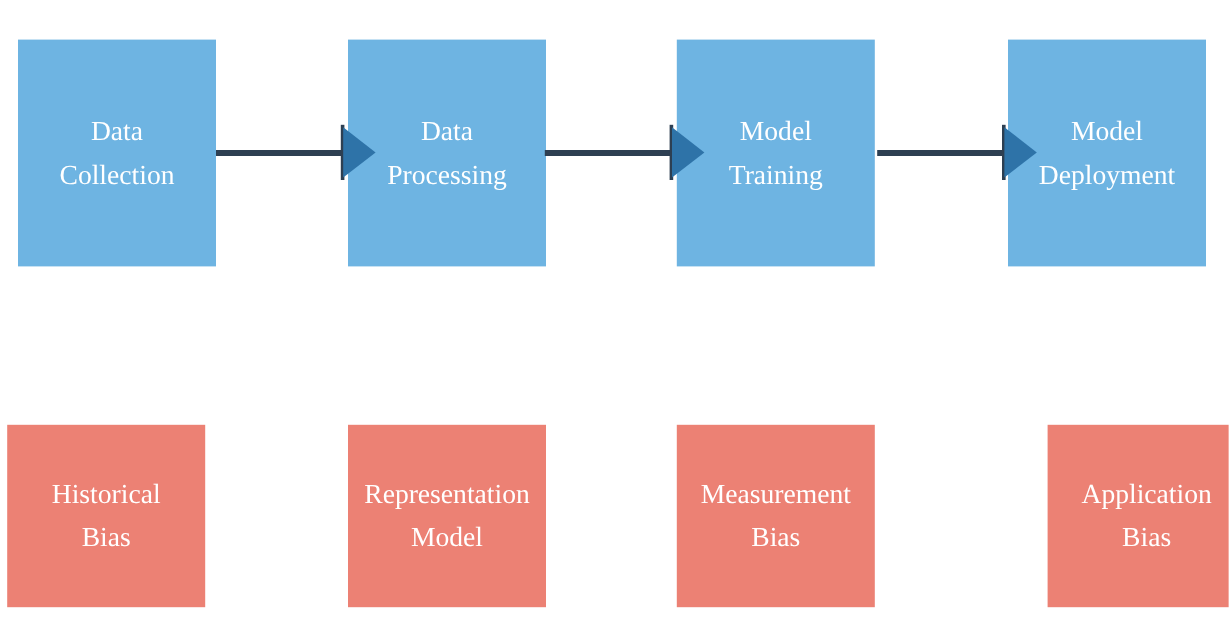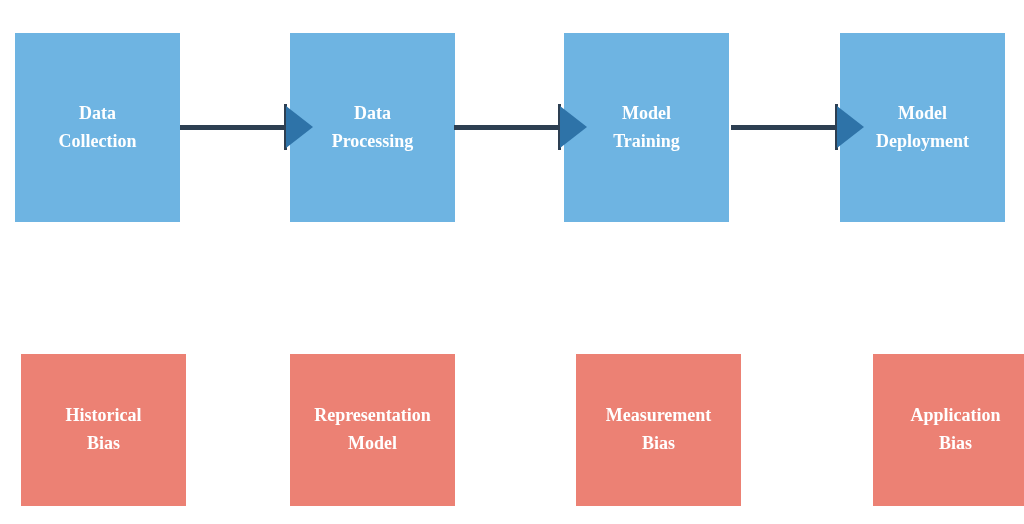--- a/index.html
+++ b/index.html
@@ -29,22 +29,22 @@
     height: 189px;
     background: var(--stage-fill, #6eb4e2);
   }
   .bias-box {
     top: 354px;
     height: 152px;
     background: var(--bias-fill, #ec8174);
   }
   .box-label {
     color: var(--label-text, #ffffff);
-    font-size: 18px;
-    font-weight: bold;
+    font-size: 23px;
+    font-weight: normal;
     line-height: 1.55;
     white-space: pre-line;
   }
   .arrow {
     position: absolute;
     top: 104px;
     width: 133px;
     height: 46px;
   }
   .arrow-shaft {
@@ -105,29 +105,29 @@
     <div class="arrow-shaft"></div>
     <div class="arrow-back"></div>
     <div class="arrow-head"></div>
   </div>
   <div class="arrow" style="left:731px">
     <div class="arrow-shaft"></div>
     <div class="arrow-back"></div>
     <div class="arrow-head"></div>
   </div>
 
-  <div class="box bias-box" style="left:21px">
+  <div class="box bias-box" style="left:6px">
     <span class="box-label">Historical
 Bias</span>
   </div>
   <div class="box bias-box" style="left:290px">
     <span class="box-label">Representation
 Model</span>
   </div>
-  <div class="box bias-box" style="left:576px">
+  <div class="box bias-box" style="left:564px">
     <span class="box-label">Measurement
 Bias</span>
   </div>
   <div class="box bias-box" style="left:873px">
     <span class="box-label">Application
 Bias</span>
   </div>
 
 </div>
 

